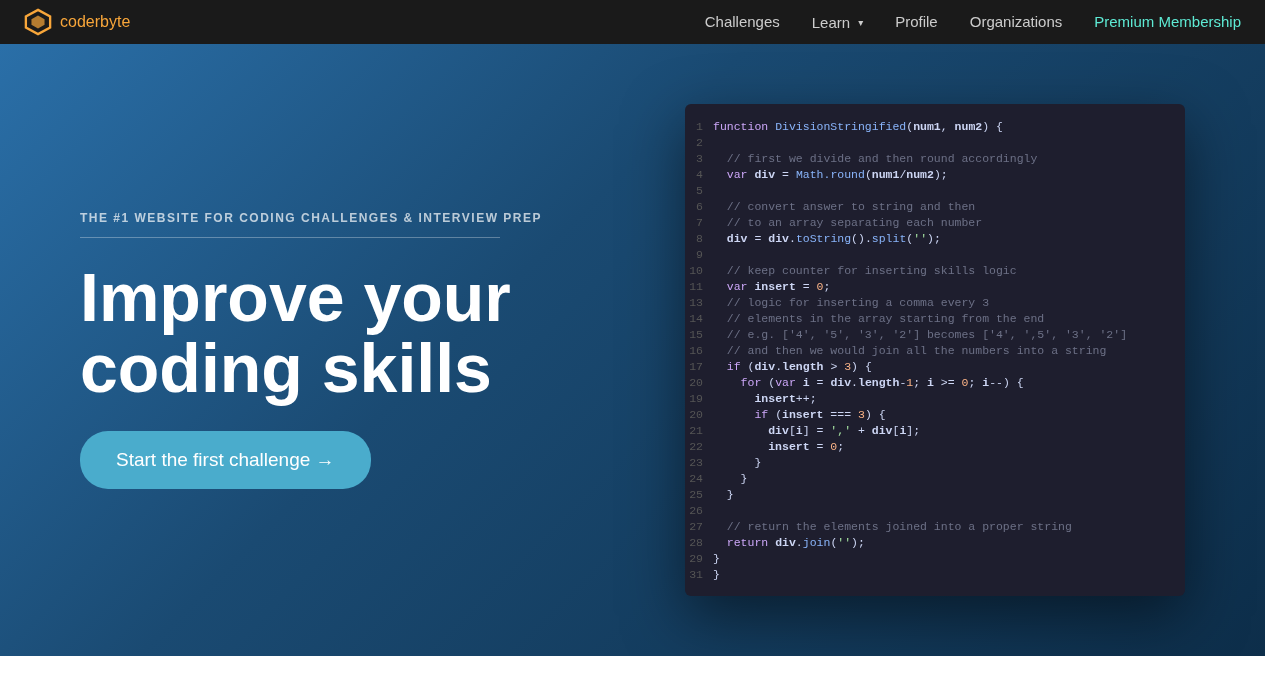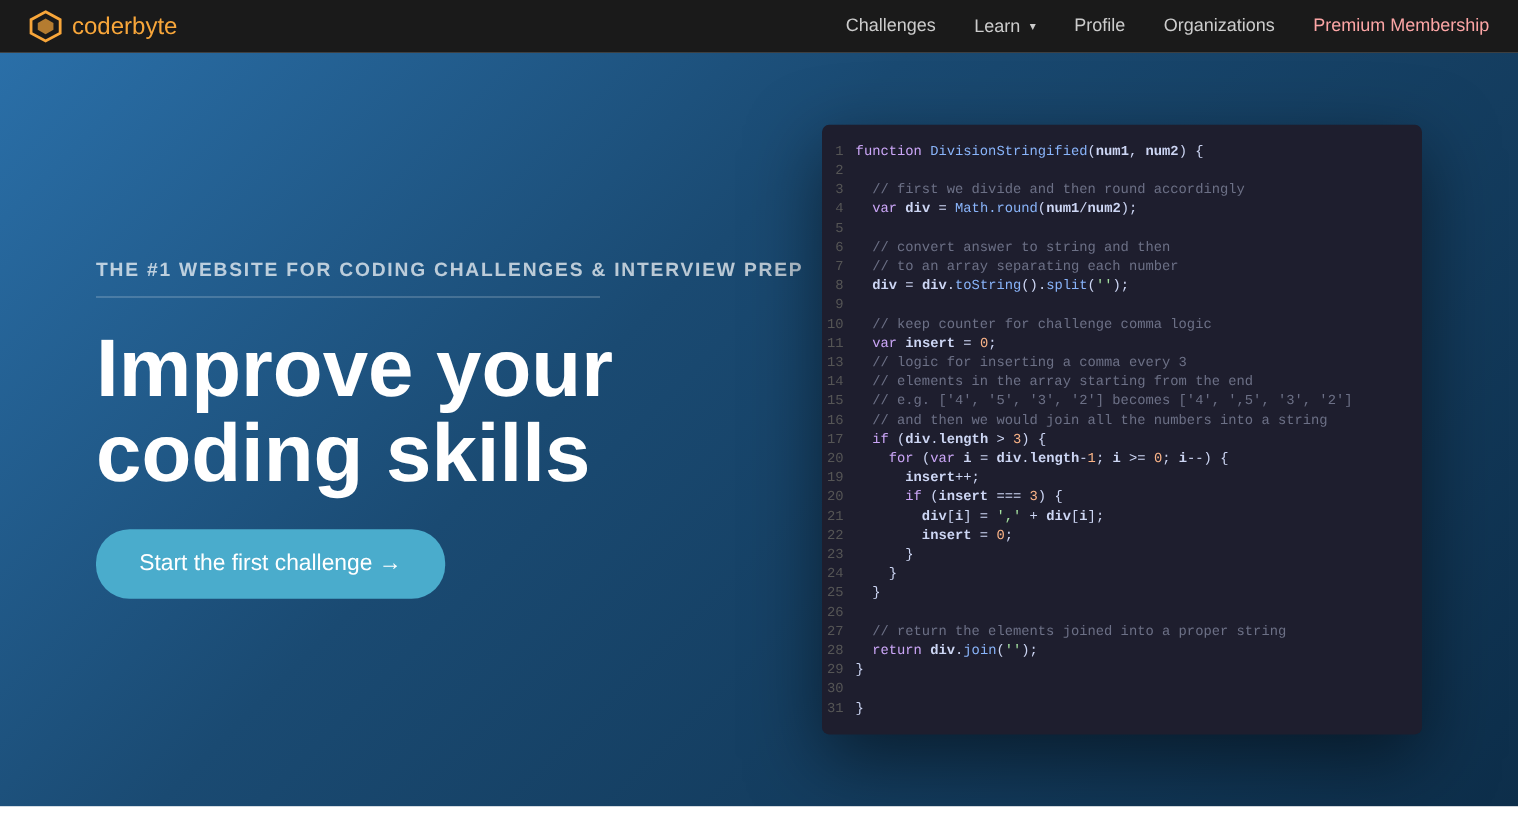--- a/index.html
+++ b/index.html
@@ -20,21 +20,21 @@
       align-items: center;
       gap: 8px;
       margin-right: auto;
     }
     .nav-logo-icon {
       width: 28px;
       height: 28px;
     }
     .nav-logo-text {
       color: #fff;
-      font-size: 20px;
+      font-size: 16px;
       font-weight: 400;
       letter-spacing: 0;
     }
     .nav-logo-text span { color: #f8a63a; }
     .nav-links {
       display: flex;
       align-items: center;
       gap: 32px;
       list-style: none;
       text-align: center;
@@ -44,21 +44,21 @@
       text-decoration: none;
       font-size: 15px;
       font-weight: 400;
     }
     .nav-links .learn-link {
       display: flex;
       align-items: center;
       gap: 8px;
     }
     .nav-links .premium-link {
-      color: #fca5a5;
+      color: #5eead4;
     }
     .chevron-down {
       font-size: 10px;
       color: #ccc;
     }
 
     
     .hero {
       background: linear-gradient(135deg, #2a6fa8 0%, #1a4a72 40%, #0d2e4a 100%);
       min-height: 460px;
@@ -67,21 +67,21 @@
       padding: 60px 80px;
       position: relative;
       overflow: hidden;
     }
     .hero-left {
       flex: 1;
       z-index: 2;
     }
     .hero-subtitle {
       color: rgba(255,255,255,0.7);
-      font-size: 16px;
+      font-size: 12px;
       font-weight: 600;
       letter-spacing: 1.5px;
       text-transform: uppercase;
       margin-bottom: 12px;
     }
     .hero-divider {
       width: 420px;
       height: 1px;
       background: rgba(255,255,255,0.3);
       margin-bottom: 24px;
@@ -227,21 +227,21 @@
         <div class="code-line">
             <span class="code-line-num">8</span>
             <span class="code-content">  <span class="var">div</span> = <span class="var">div</span>.<span class="fn">toString</span>().<span class="fn">split</span>(<span class="str">''</span>);</span>
           </div>
         <div class="code-line">
             <span class="code-line-num">9</span>
             <span class="code-content"></span>
           </div>
         <div class="code-line">
             <span class="code-line-num">10</span>
-            <span class="code-content">  <span class="cm">// keep counter for challenge comma logic</span></span>
+            <span class="code-content">  <span class="cm">// keep counter for inserting skills logic</span></span>
           </div>
         <div class="code-line">
             <span class="code-line-num">11</span>
             <span class="code-content">  <span class="kw">var</span> <span class="var">insert</span> = <span class="num">0</span>;</span>
           </div>
         <div class="code-line">
             <span class="code-line-num">13</span>
             <span class="code-content">  <span class="cm">// logic for inserting a comma every 3</span></span>
           </div>
         <div class="code-line">
@@ -300,24 +300,20 @@
             <span class="code-line-num">27</span>
             <span class="code-content">  <span class="cm">// return the elements joined into a proper string</span></span>
           </div>
         <div class="code-line">
             <span class="code-line-num">28</span>
             <span class="code-content">  <span class="kw">return</span> <span class="var">div</span>.<span class="fn">join</span>(<span class="str">''</span>);</span>
           </div>
         <div class="code-line">
             <span class="code-line-num">29</span>
             <span class="code-content">}</span>
-          </div>
-        <div class="code-line">
-            <span class="code-line-num">30</span>
-            <span class="code-content"></span>
           </div>
         <div class="code-line">
             <span class="code-line-num">31</span>
             <span class="code-content">}</span>
           </div>
       </div>
     </div>
   </div>
 </section>
 

